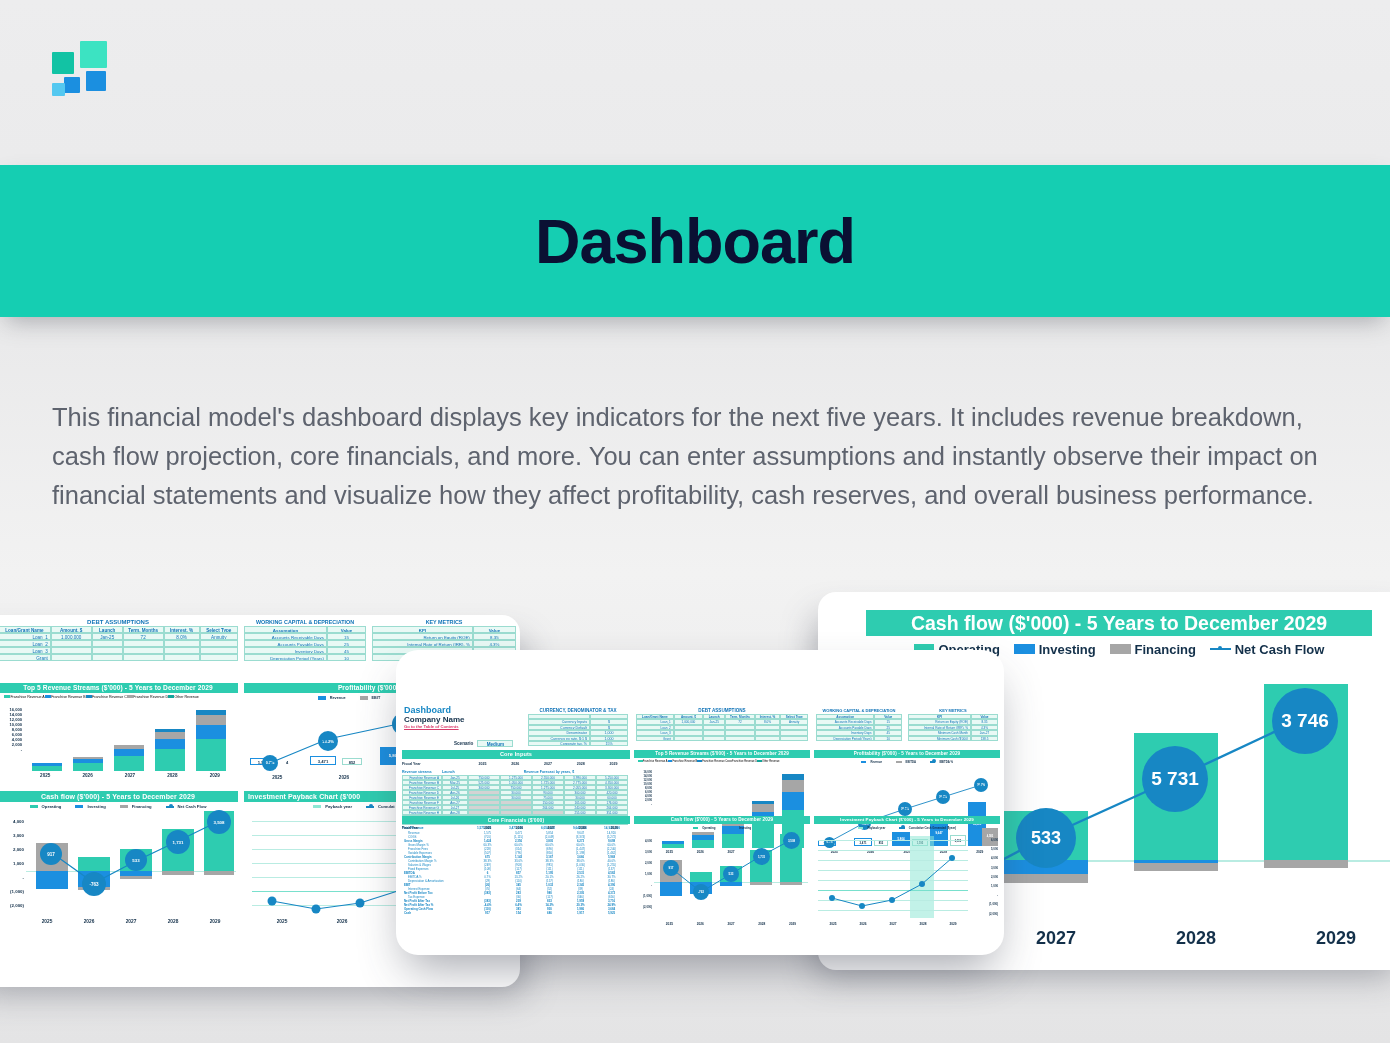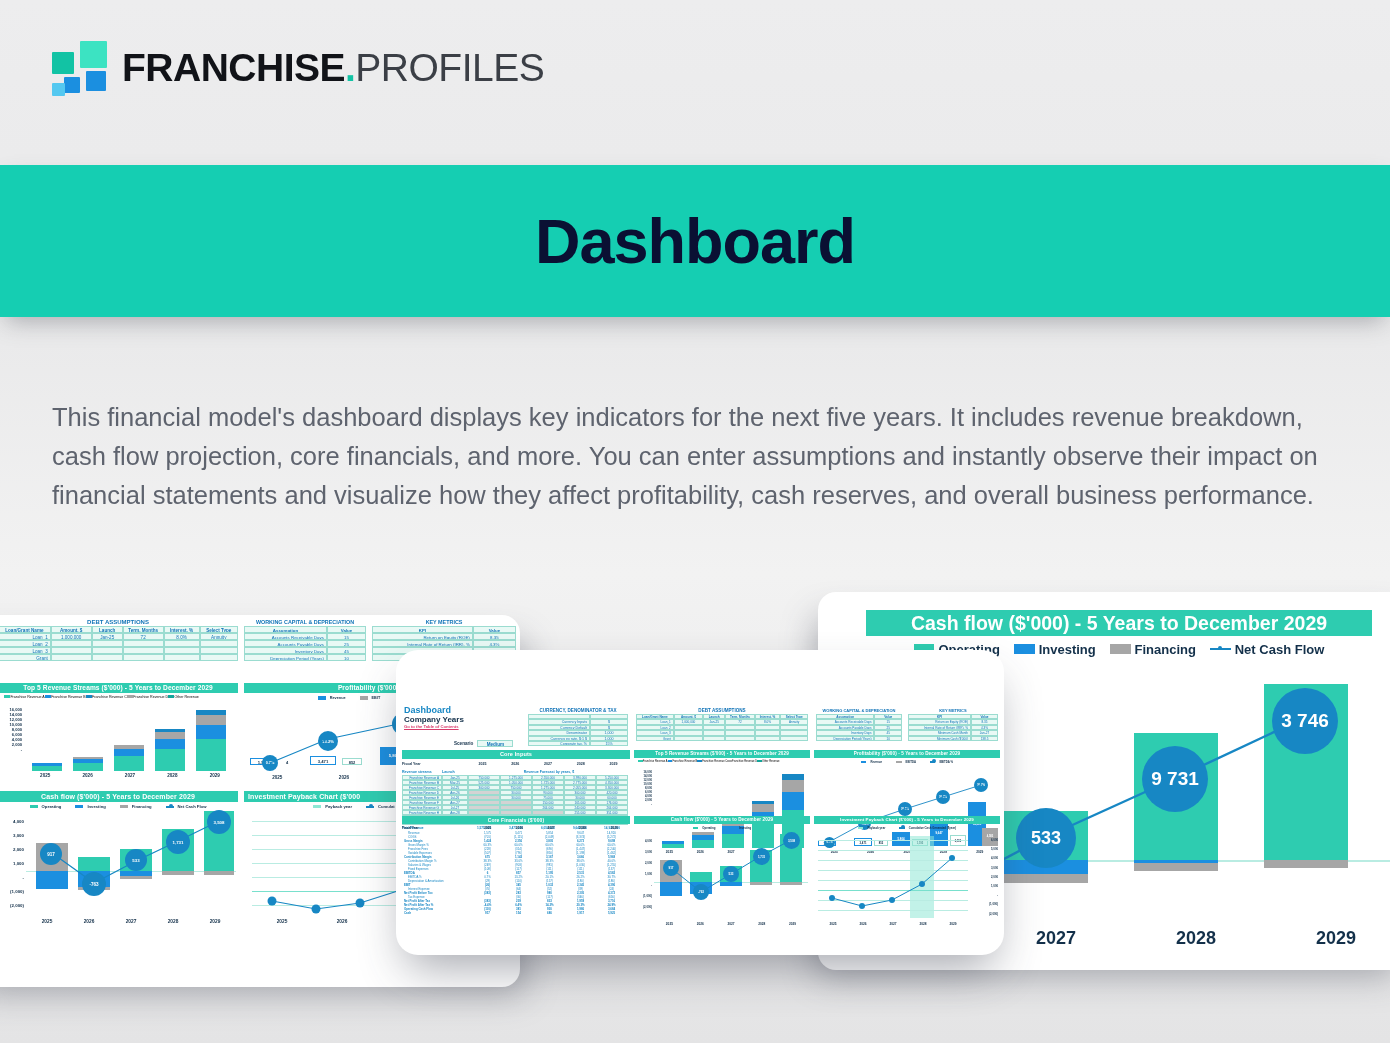--- a/index.html
+++ b/index.html
@@ -105,23 +105,20 @@
 <body>
 
 <div class="header">
   <div class="logo-wrap">
     <div class="logo-mark">
       <i class="sq1"></i>
         <i class="sq2"></i>
         <i class="sq3"></i>
         <i class="sq4"></i>
         <i class="sq5"></i>
-    </div>
-    <div class="logo-text">
-      <span class="b">FRANCHISE</span><span class="dot">.</span><span class="l">PROFILES</span>
     </div>
   </div>
 </div>
 
 <div class="banner">
   <h1>Dashboard</h1>
 </div>
 
 <p class="intro">This financial model's dashboard displays key indicators for the next five years. It includes revenue breakdown, cash flow projection, core financials, and more. You can enter assumptions and instantly observe their impact on financial statements and visualize how they affect profitability, cash reserves, and overall business performance.</p>
 
@@ -441,37 +438,37 @@
 
       <div class="rc-bar" style="left:418px;top:14px;width:84px;height:176px;background:#2ECCB0;"></div>
       <div class="rc-bar" style="left:418px;top:190px;width:84px;height:8px;background:#A6A6A6;"></div>
 
       <svg class="rc-line">
         <polyline points="-6,180 70,235 200,167 330,108 460,47" fill="none" stroke="#1787C4" stroke-width="2.4"></polyline>
       </svg>
 
       <div class="bubble" style="left:40px;top:205px;width:60px;height:60px;font-size:18px;">-763</div>
       <div class="bubble" style="left:170px;top:138px;width:60px;height:60px;font-size:18px;">533</div>
-      <div class="bubble" style="left:296px;top:76px;width:66px;height:66px;font-size:19px;">9 731</div>
+      <div class="bubble" style="left:296px;top:76px;width:66px;height:66px;font-size:19px;">5 731</div>
       <div class="bubble" style="left:426px;top:18px;width:66px;height:66px;font-size:19px;">3 746</div>
     </div>
 
     <div class="rc-xlabels axis-lbls" id="right-xlabels">
         <span>2026</span>
         <span>2027</span>
         <span>2028</span>
         <span>2029</span>
       </div>
   </div>
 
   <div class="panel panel-center">
 
     <div class="ss" style="left:8px;top:55px;width:140px;">
       <div style="font-size:9px;font-weight:700;color:#1787C4;">Dashboard</div>
-      <div style="font-size:8px;font-weight:700;color:#13304a;">Company Years</div>
+      <div style="font-size:8px;font-weight:700;color:#13304a;">Company Name</div>
       <div style="font-size:4.2px;font-weight:700;color:#d83a6a;text-decoration:underline;">Go to the Table of Contents</div>
     </div>
 
     <div class="ss" style="left:58px;top:90px;display:flex;gap:4px;align-items:center;">
       <span style="font-size:4.6px;color:#13304a;font-weight:700;">Scenario</span>
       <span class="cell" style="width:36px;height:7px;line-height:7px;font-size:4.6px;font-weight:700;">Medium</span>
     </div>
 
     <div class="ss" style="left:132px;top:58px;width:100px;">
       <div class="tblhead" style="font-size:4.6px;">CURRENCY, DENOMINATOR &amp; TAX</div>

